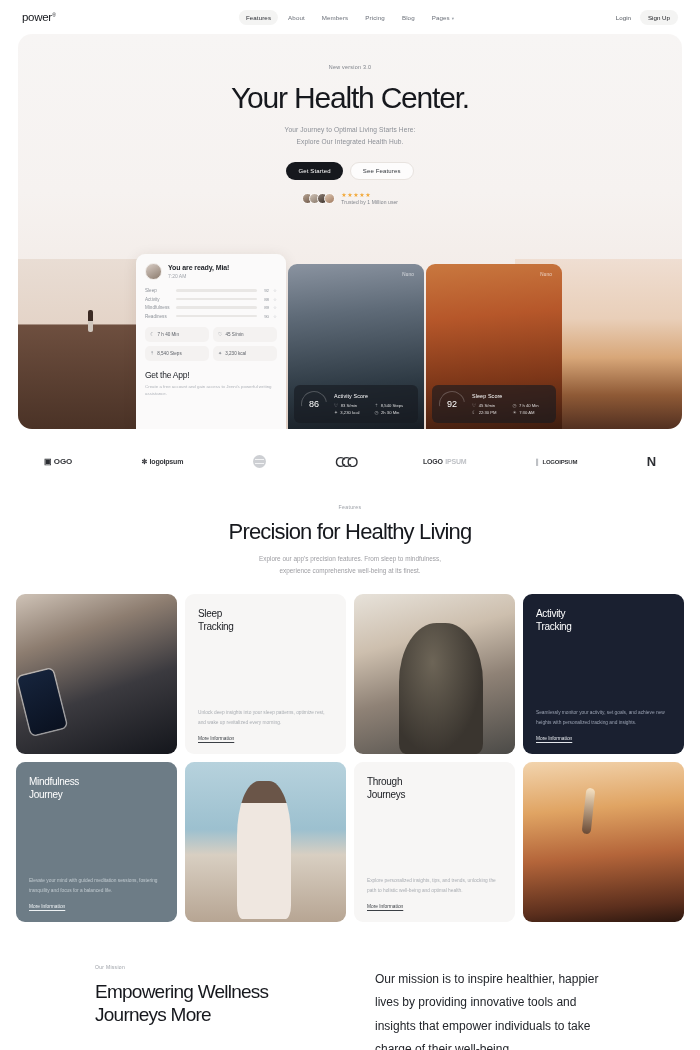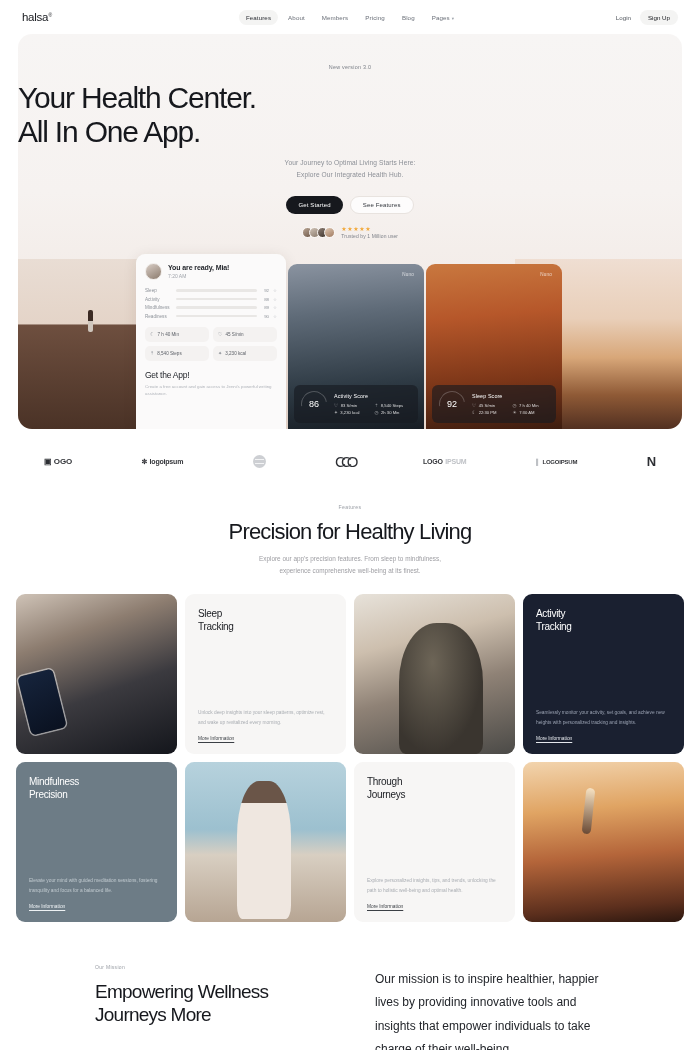--- a/index.html
+++ b/index.html
@@ -74,20 +74,21 @@
     height: 395px;
   }
   .hero-badge {
     text-align: center;
     font-size: 5.4px;
     color: #7c8088;
     letter-spacing: 0.25px;
     margin-bottom: 11px;
   }
   .hero h1 {
+    text-align: center;
     font-size: 30px;
     line-height: 1.12;
     font-weight: 400;
     letter-spacing: -1.2px;
     color: #16181d;
   }
   .hero-sub {
     text-align: center;
     font-size: 6.6px;
     line-height: 1.85;
@@ -372,42 +373,41 @@
   }
   .mission-right .body {
     font-size: 5.4px; line-height: 2.1; color: #b4b7bc; margin-top: 14px;
   }
 </style>
 </head>
 <body>
 
 <div class="navbar">
   <div class="brand">
-    <span>halsa</span>
+    <span>power</span>
       <sup>®</sup>
   </div>
   <div class="nav-center">
     <div class="nav-link active"><span>Features</span></div>
     <div class="nav-link"><span>About</span></div>
     <div class="nav-link"><span>Members</span></div>
     <div class="nav-link"><span>Pricing</span></div>
     <div class="nav-link"><span>Blog</span></div>
     <div class="nav-link"><span>Pages</span><span class="caret">▾</span></div>
   </div>
   <div class="nav-right">
     <div class="login">Login</div>
     <div class="signup">Sign Up</div>
   </div>
 </div>
 
 <div class="hero">
   <div class="hero-badge">New version 3.0</div>
   <h1>
     <span>Your Health Center.</span><br>
-    <span>All In One App.</span>
   </h1>
   <div class="hero-sub">
     <span>Your Journey to Optimal Living Starts Here:</span><br>
     <span>Explore Our Integrated Health Hub.</span>
   </div>
   <div class="hero-cta">
     <button class="btn-dark">Get Started</button>
     <button class="btn-light">See Features</button>
   </div>
   <div class="trust">
@@ -605,21 +605,21 @@
       <h3><span>Activity</span><br><span>Tracking</span></h3>
       <p>Seamlessly monitor your activity, set goals, and achieve new heights with personalized tracking and insights.</p>
       <a class="card-link">More Information</a>
     </div>
   </div>
 </div>
 
 <div class="grid" style="margin-top:8px">
   <div class="card card-slate">
     <div class="card-text">
-      <h3><span>Mindfulness</span><br><span>Precision</span></h3>
+      <h3><span>Mindfulness</span><br><span>Journey</span></h3>
       <p>Elevate your mind with guided meditation sessions, fostering tranquility and focus for a balanced life.</p>
       <a class="card-link">More Information</a>
     </div>
   </div>
   <div class="card img-beach"></div>
   <div class="card card-light">
     <div class="card-text">
       <h3><span>Through</span><br><span>Journeys</span></h3>
       <p>Explore personalized insights, tips, and trends, unlocking the path to holistic well-being and optimal health.</p>
       <a class="card-link">More Information</a>

